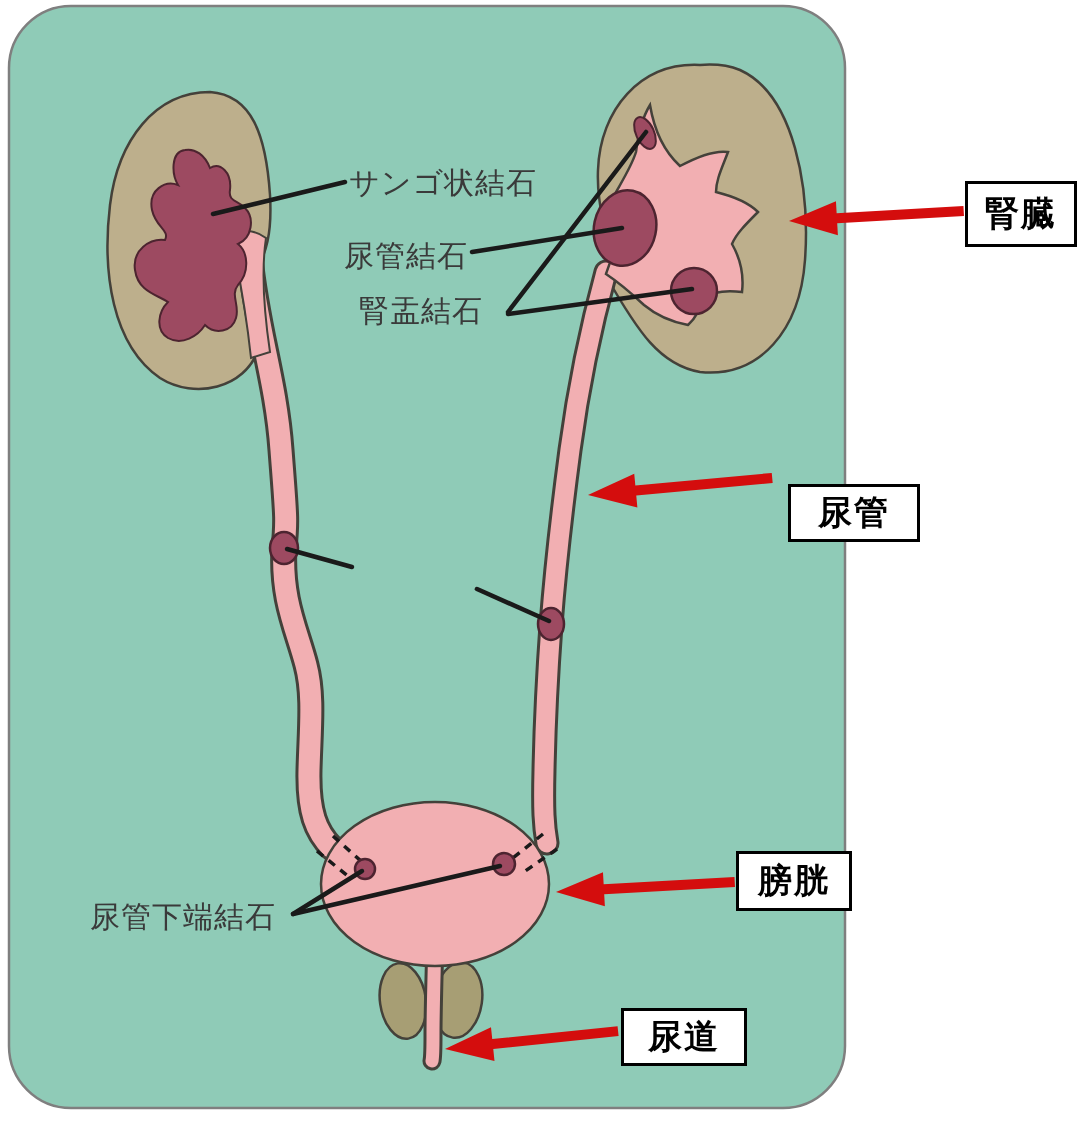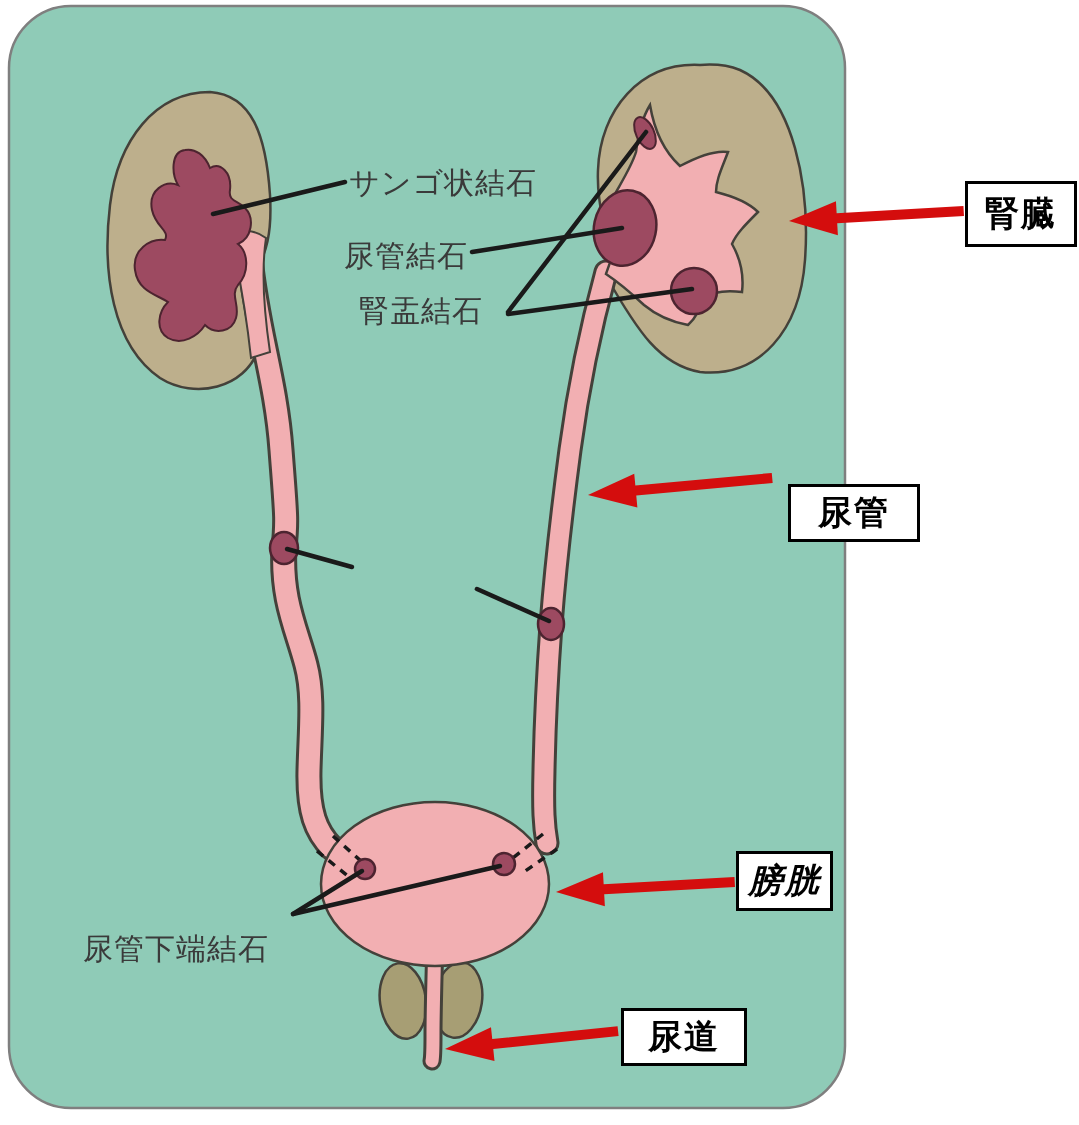--- a/index.html
+++ b/index.html
@@ -106,25 +106,25 @@
       <path transform="translate(445,1049) rotate(-5.9)" d="M0,0 L48,-17 L48,-5 L174,-5 L174,5 L48,5 L48,17 Z"></path>
     </g>
   </svg>
 
   <div class="anat-box" style="left:965px;top:181px;width:112px;height:66px;">
     <span>腎臓</span>
   </div>
   <div class="anat-box" style="left:772px;top:484px;width:132px;height:58px;margin-left:16px;">
     <span>尿管</span>
   </div>
-  <div class="anat-box" style="left:736px;top:851px;width:97px;height:60px;font-style:italic;">
+  <div class="anat-box" style="left:736px;top:851px;width:116px;height:60px;">
     <span>膀胱</span>
   </div>
   <div class="anat-box" style="left:621px;top:1008px;width:126px;height:58px;">
     <span>尿道</span>
   </div>
 
   <div class="stone-label" style="left:349px;top:163px;">サンゴ状結石</div>
   <div class="stone-label" style="left:344px;top:236px;">尿管結石</div>
   <div class="stone-label" style="left:359px;top:291px;">腎盂結石</div>
-  <div class="stone-label" style="left:83px;top:897px;margin-top:32px;">尿管下端結石</div>
+  <div class="stone-label" style="left:90px;top:897px;">尿管下端結石</div>
 
 </div>
 
 </body></html>

